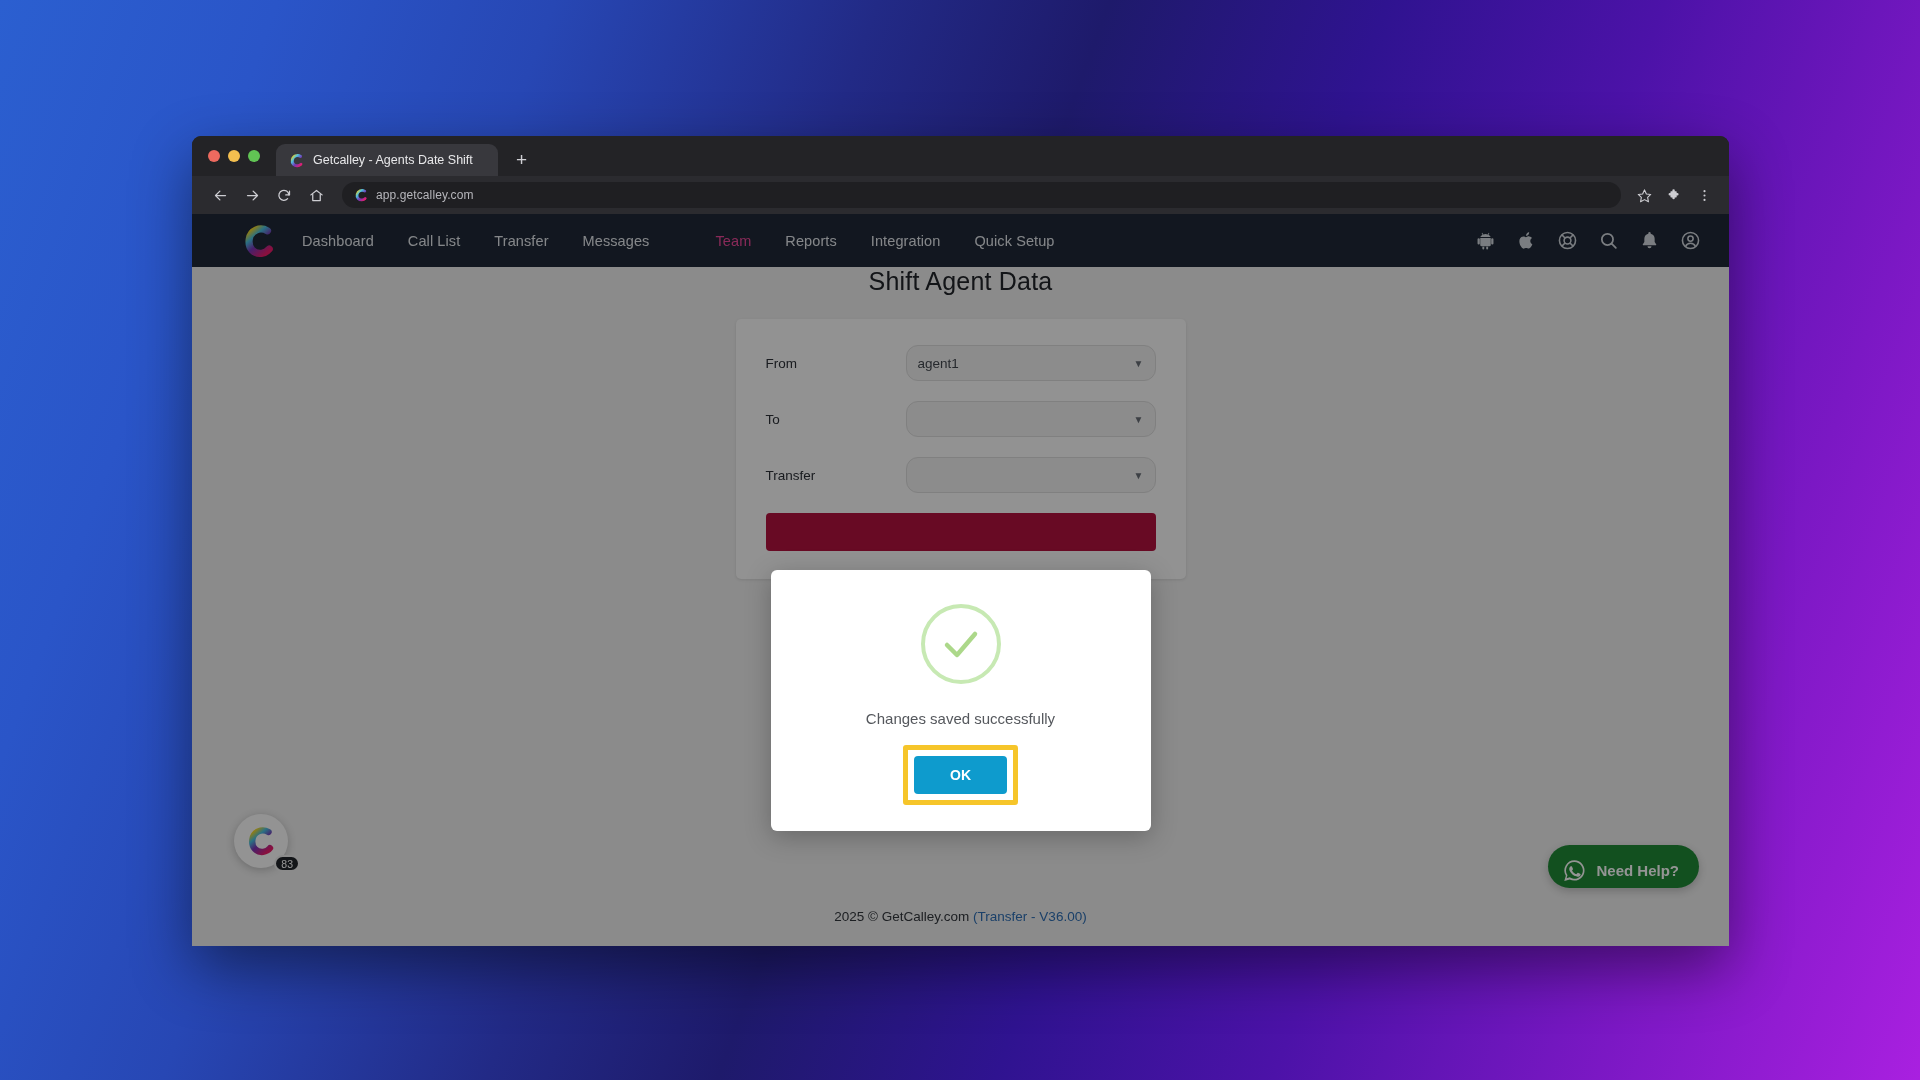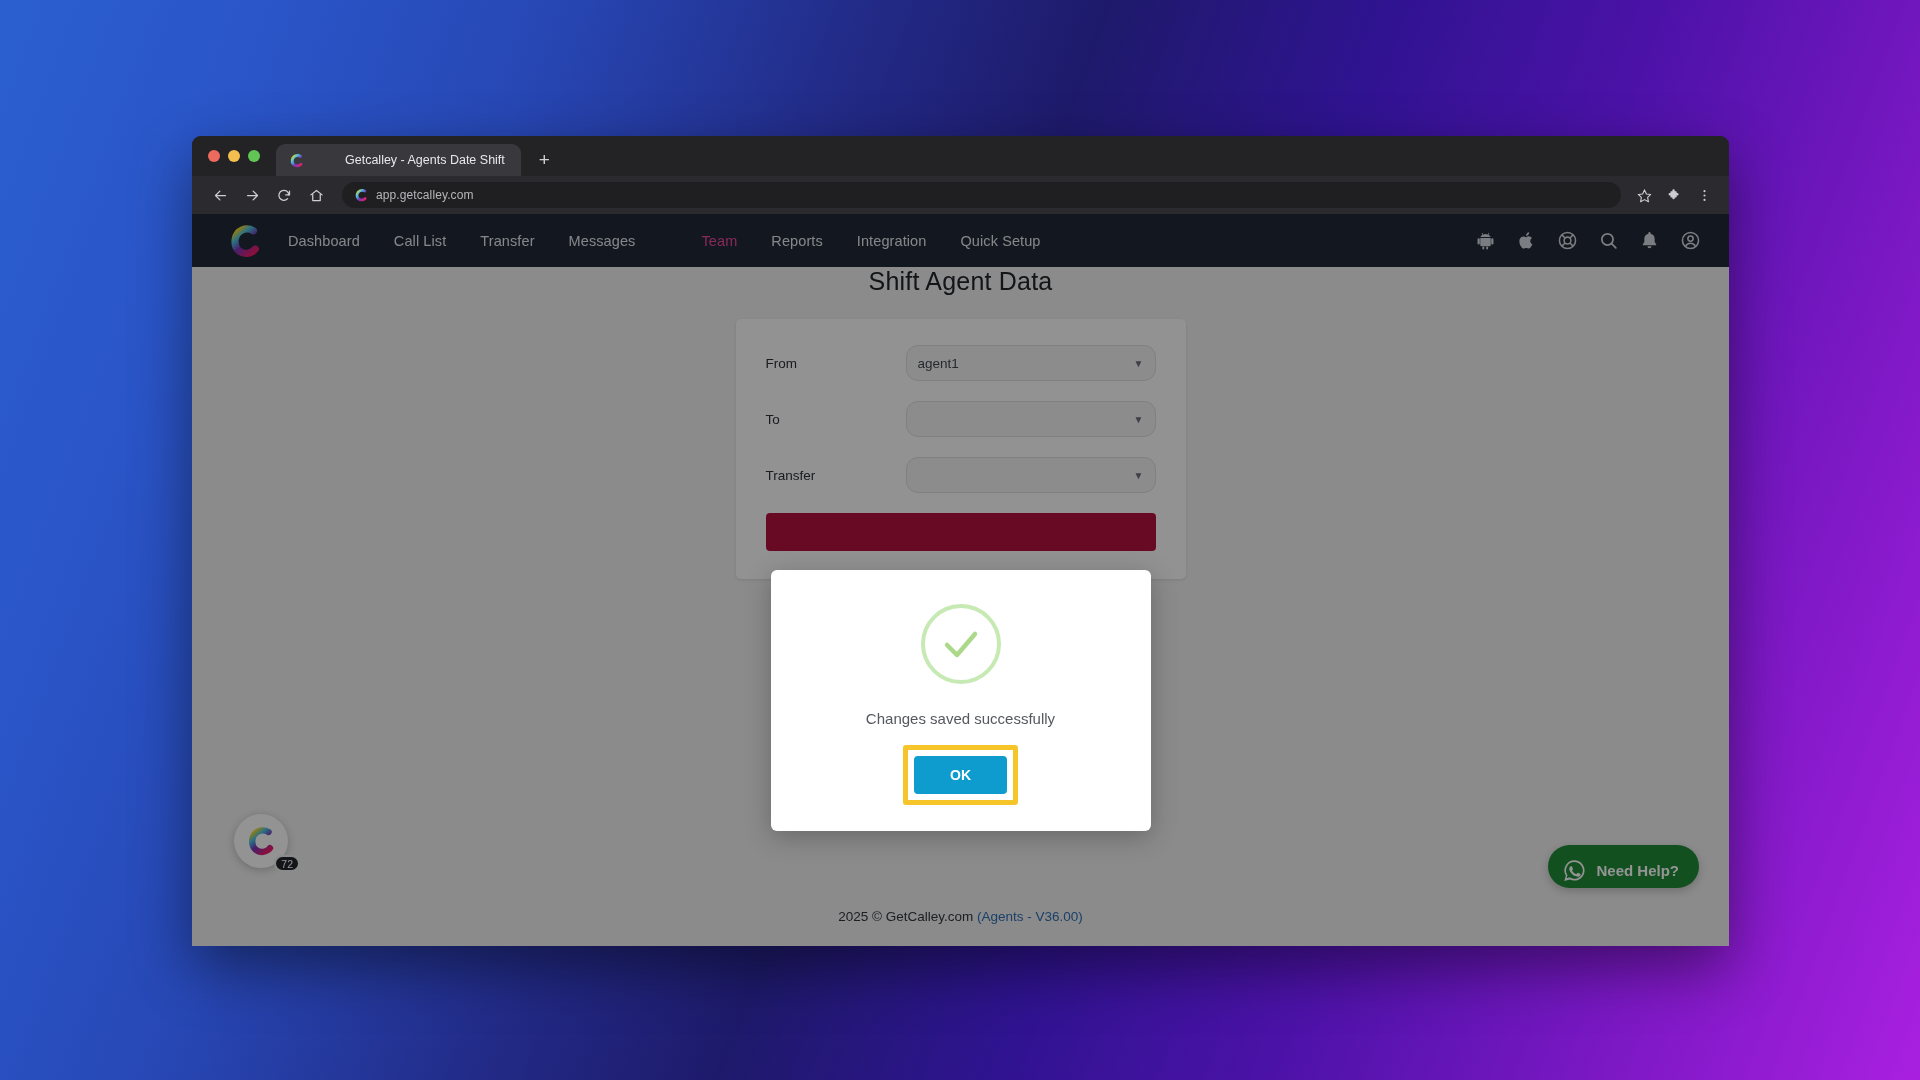--- a/index.html
+++ b/index.html
@@ -62,21 +62,20 @@
     gap: 9px;
     padding: 0 16px 0 13px;
     margin-left: 4px;
   }
   .tab-title {
     color: #e8e8ea;
     font-size: 12.5px;
     white-space: nowrap;
     overflow: hidden;
     text-overflow: ellipsis;
-    margin-left: 32px;
   }
   .newtab {
     color: #cfcfd4;
     font-size: 19px;
     line-height: 1;
     margin-left: 18px;
     margin-bottom: 7px;
     font-weight: 300;
     cursor: pointer;
   }
@@ -139,21 +138,21 @@
     background: #ededed;
     overflow: hidden;
   }
 
   
   .appnav {
     height: 53px;
     background: #1f2937;
     display: flex;
     align-items: center;
-    padding: 0 28px 0 36px;
+    padding: 0 28px 0 50px;
     position: relative;
     z-index: 1;
     text-align: right;
   }
   .brand {
     width: 34px; height: 34px;
     margin-right: 26px;
     flex: 0 0 auto;
   }
   .brand svg { width: 100%; height: 100%; display: block; }
@@ -553,36 +552,36 @@
             <span></span>
             <span class="caret">▼</span>
           </div>
         </div>
 
         <button class="submit-btn"></button>
       </div>
 
       <div class="page-footer">
         <span>2025 © GetCalley.com</span>
-        <span class="ver">(Agents - V36.00)</span>
+        <span class="ver">(Transfer - V36.00)</span>
       </div>
 
       <div class="calley-badge">
         <svg viewBox="0 0 40 40">
           <defs>
             <linearGradient id="cg4" x1="0.15" y1="0" x2="0.85" y2="1">
               <stop offset="0%" stop-color="#f2d82a"></stop>
               <stop offset="25%" stop-color="#49c2e3"></stop>
               <stop offset="55%" stop-color="#7a36b8"></stop>
               <stop offset="100%" stop-color="#ec1c6b"></stop>
             </linearGradient>
           </defs>
           <path d="M30 8 C21 3 10 7.5 8.5 18 C7 28.5 14 35.5 23 34.5 C27 34 30 32 32 29.5" fill="none" stroke="url(#cg4)" stroke-width="8.5" stroke-linecap="round"></path>
         </svg>
-        <span class="badge-count">72</span>
+        <span class="badge-count">83</span>
       </div>
 
       <div class="need-help">
         <svg viewBox="0 0 24 24" fill="#fff">
           <path d="M12 2.2A9.75 9.75 0 0 0 3.7 17l-1.5 5.1 5.25-1.45A9.75 9.75 0 1 0 12 2.2zm0 1.75a8 8 0 1 1-4.2 14.8l-.35-.2-3.05.84.85-2.95-.22-.36A8 8 0 0 1 12 3.95zm-3.4 4c-.18 0-.47.07-.72.34-.25.27-.95.93-.95 2.25 0 1.33.97 2.6 1.1 2.78.14.18 1.9 2.9 4.6 3.96 2.25.88 2.7.7 3.2.66.5-.05 1.6-.65 1.83-1.29.23-.63.23-1.18.16-1.29-.07-.11-.25-.18-.52-.31-.27-.14-1.6-.8-1.85-.88-.25-.1-.43-.14-.6.13-.18.27-.7.88-.86 1.06-.16.18-.32.2-.59.07-.27-.14-1.14-.42-2.17-1.34-.8-.72-1.34-1.6-1.5-1.87-.16-.27-.02-.42.12-.55.12-.12.27-.32.4-.48.14-.16.18-.27.27-.45.09-.18.05-.34-.02-.48-.07-.13-.6-1.45-.82-1.98-.22-.52-.44-.45-.6-.46h-.48z"></path>
         </svg>
         <span>Need Help?</span>
       </div>
     </div>
 

